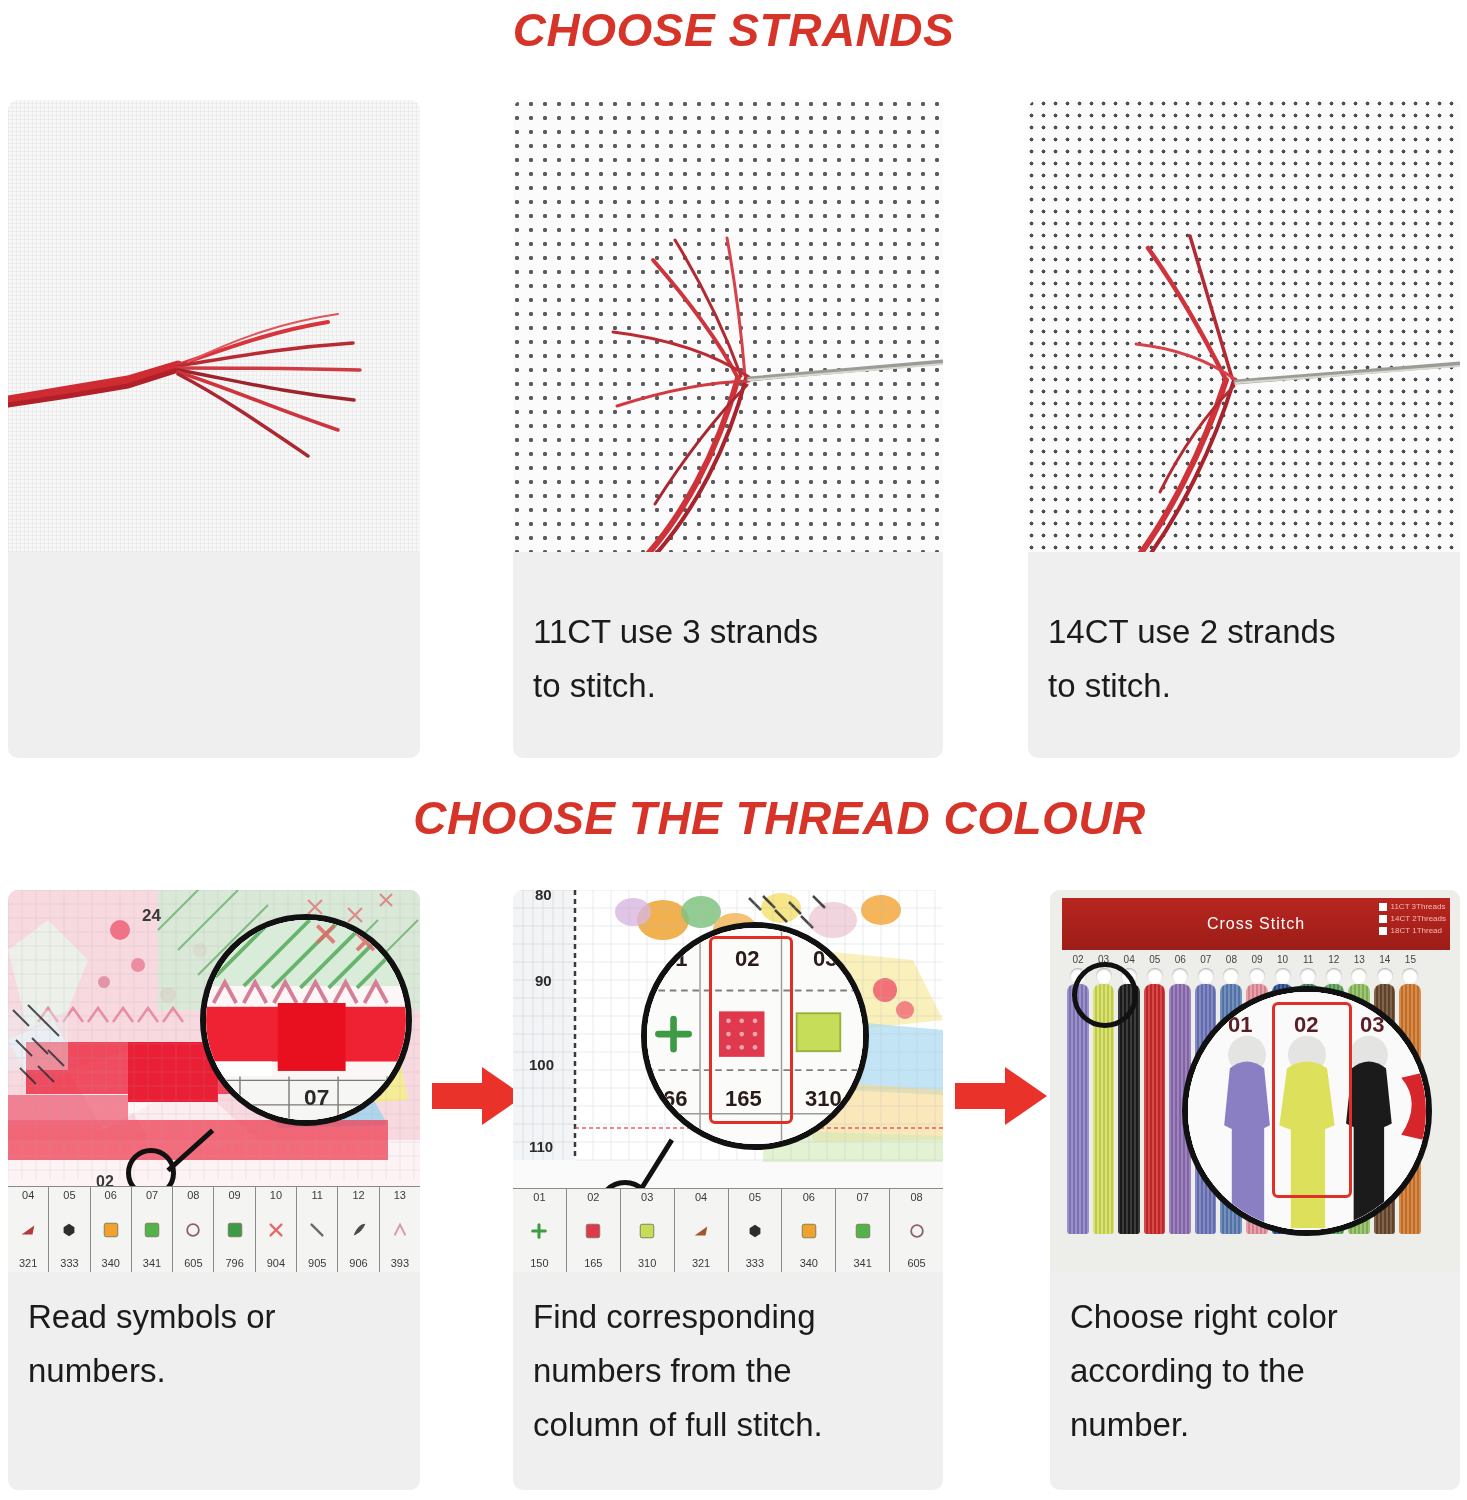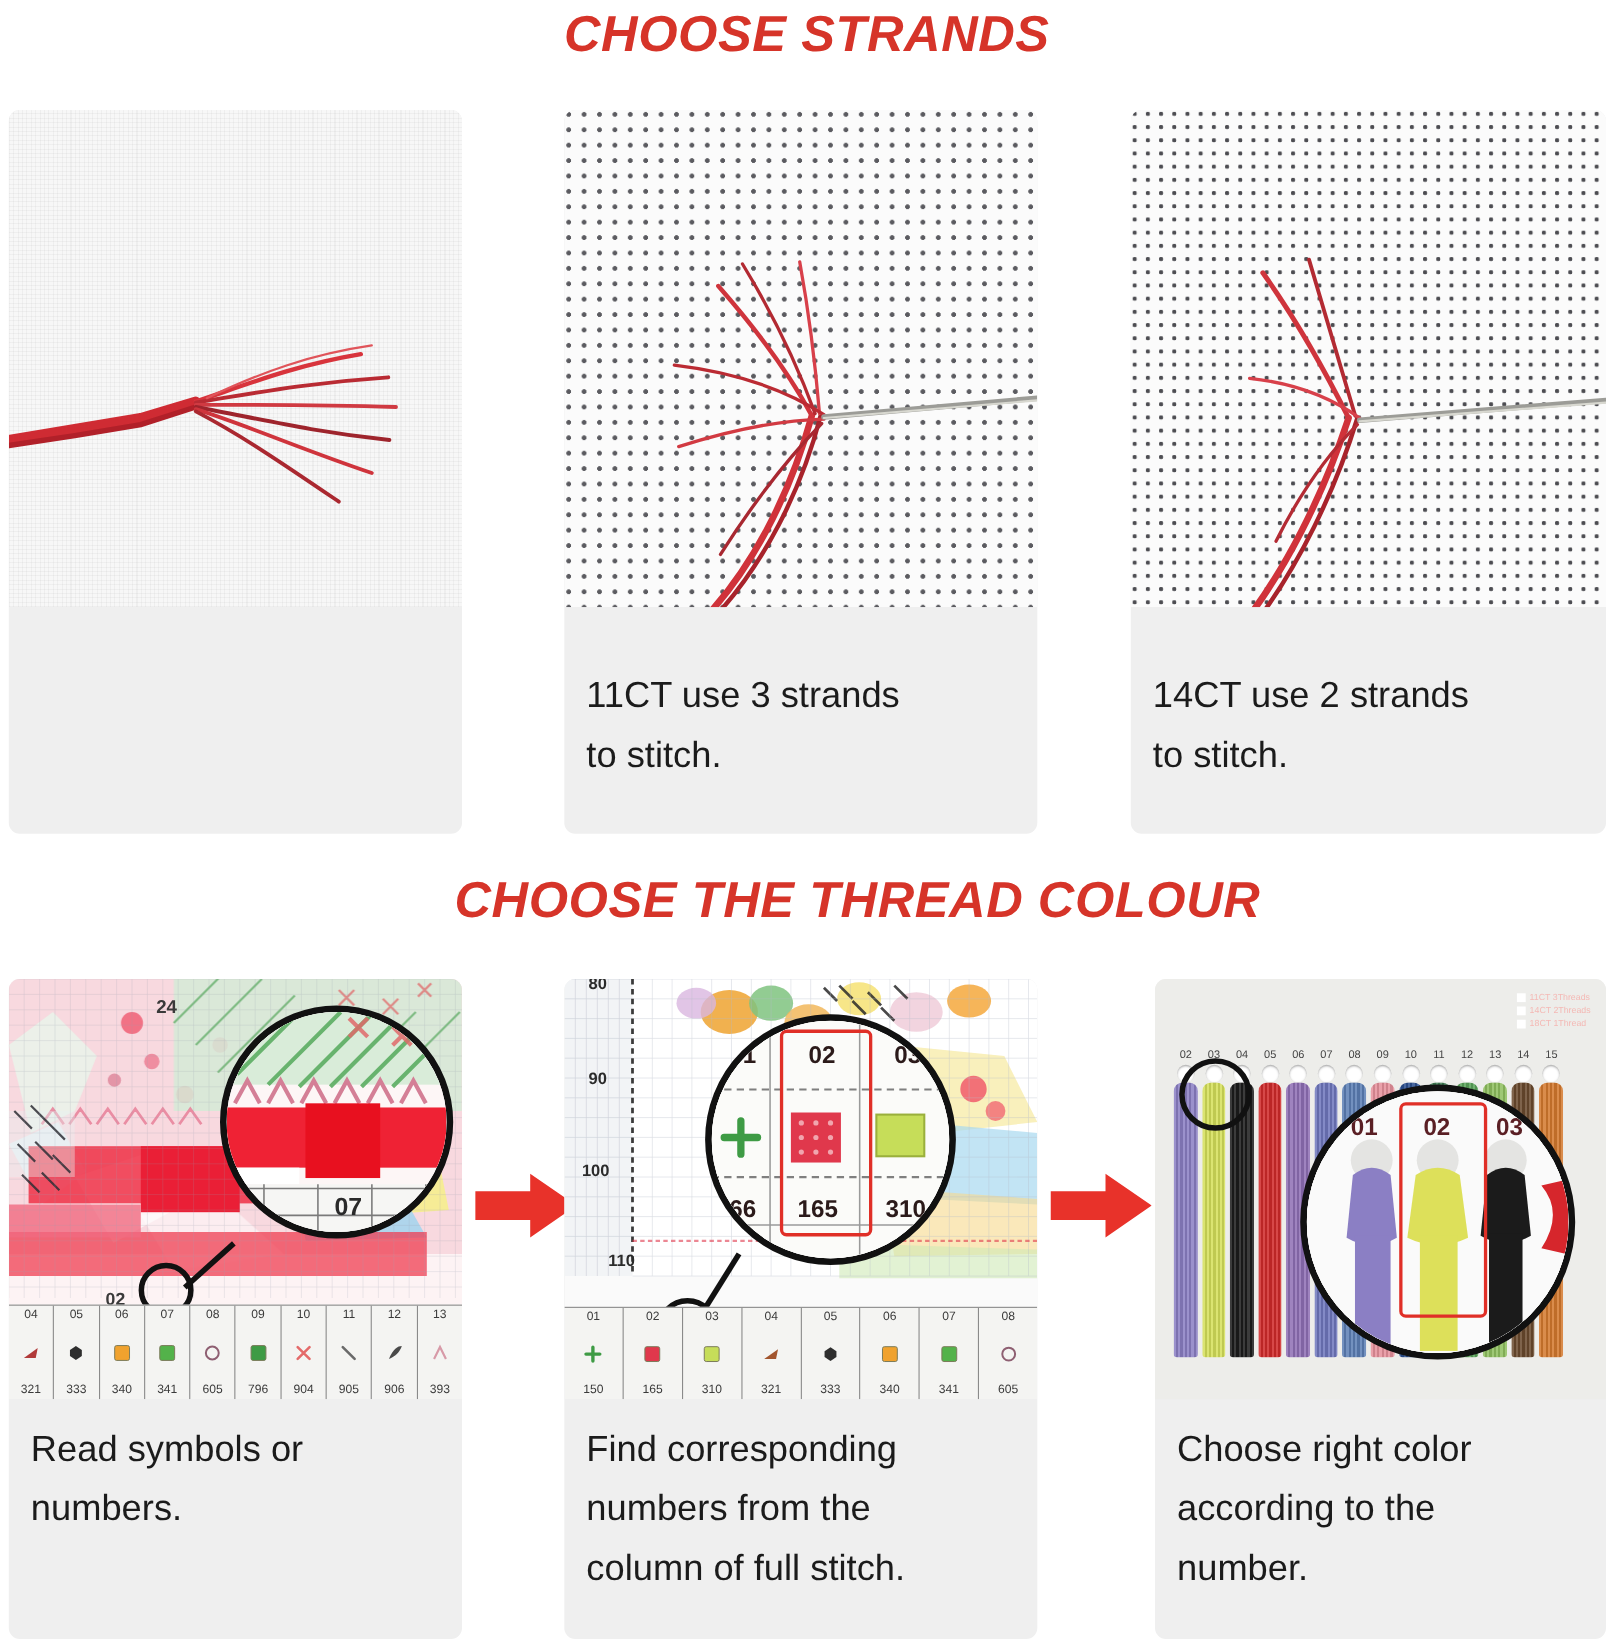--- a/index.html
+++ b/index.html
@@ -485,21 +485,21 @@
         <g stroke="#3a3a3a" stroke-width="2.5" stroke-dasharray="5 4">
           <path d="M62 0 V270"></path>
         </g>
 
         <path d="M62 238 H430" stroke="#e0384c" stroke-width="2" stroke-dasharray="4 3" opacity="0.6"></path>
       </svg>
 
       <div class="axis-label" style="left:22px; top:-4px;">80</div>
       <div class="axis-label" style="left:22px; top:82px;">90</div>
       <div class="axis-label" style="left:16px; top:166px;">100</div>
-      <div class="axis-label" style="left:16px; top:248px;margin-left:24px;">110</div>
+      <div class="axis-label" style="left:16px; top:248px;">110</div>
 
       <div class="mag-small" style="left:84px; top:290px; width:56px; height:56px;"></div>
       <div class="mag-leader" style="left:126px; top:300px; width:62px; transform:rotate(-58deg);"></div>
 
       <div class="magnifier" style="left:128px; top:32px; width:228px; height:228px;">
         <div style="position:absolute; inset:0; background:#fbfbf9;"></div>
         <svg viewBox="0 0 228 228" style="position:absolute;inset:0;width:100%;height:100%">
           <rect width="228" height="228" fill="#fbfbf9"></rect>
           <g stroke="#7f7f7f" stroke-width="2" stroke-dasharray="7 5">
             <path d="M0 66 H228 M0 150 H228"></path>
@@ -620,20 +620,23 @@
   <div class="arrow" id="arrow-2">
     <svg viewBox="0 0 92 62" style="width:100%;height:100%;display:block">
       <polygon points="0,18 50,18 50,2 92,31 50,60 50,44 0,44" fill="#e8322a"></polygon>
     </svg>
   </div>
 
   <div class="panel" id="panel-choose-color">
     <div class="photo">
       <div style="position:absolute; inset:0; background:#ededea;"></div>
 
+      <div class="card-banner">
+        <span class="card-title">Cross Stitch</span>
+      </div>
       <div class="card-opts">
         <div class="card-opt">
           <span class="box"></span>
           <span class="txt">11CT 3Threads</span>
         </div>
         <div class="card-opt">
           <span class="box"></span>
           <span class="txt">14CT 2Threads</span>
         </div>
         <div class="card-opt">

